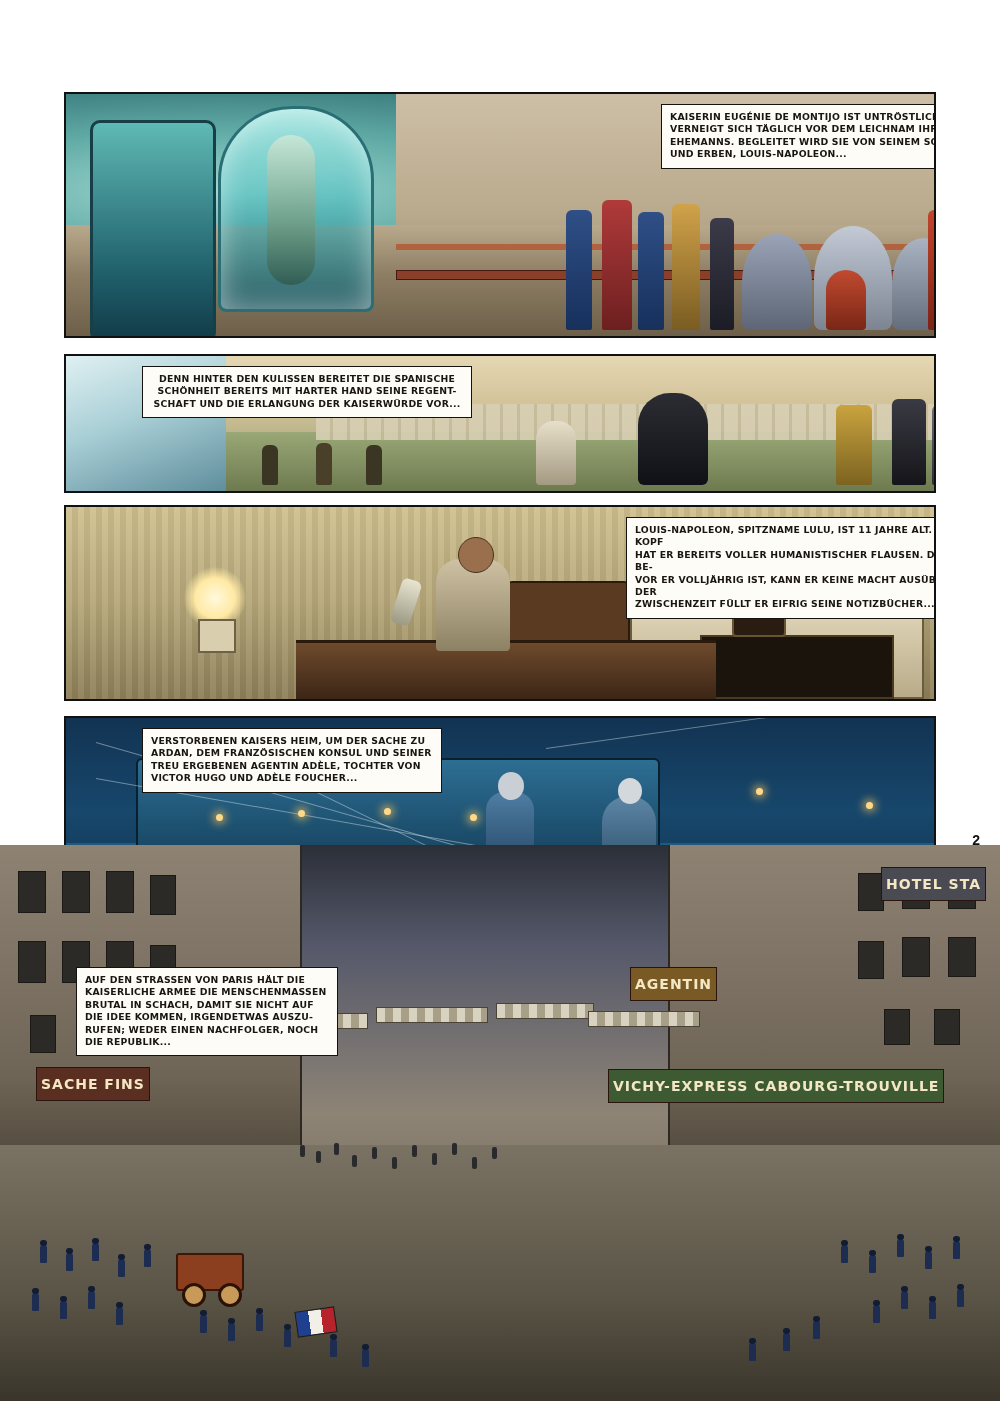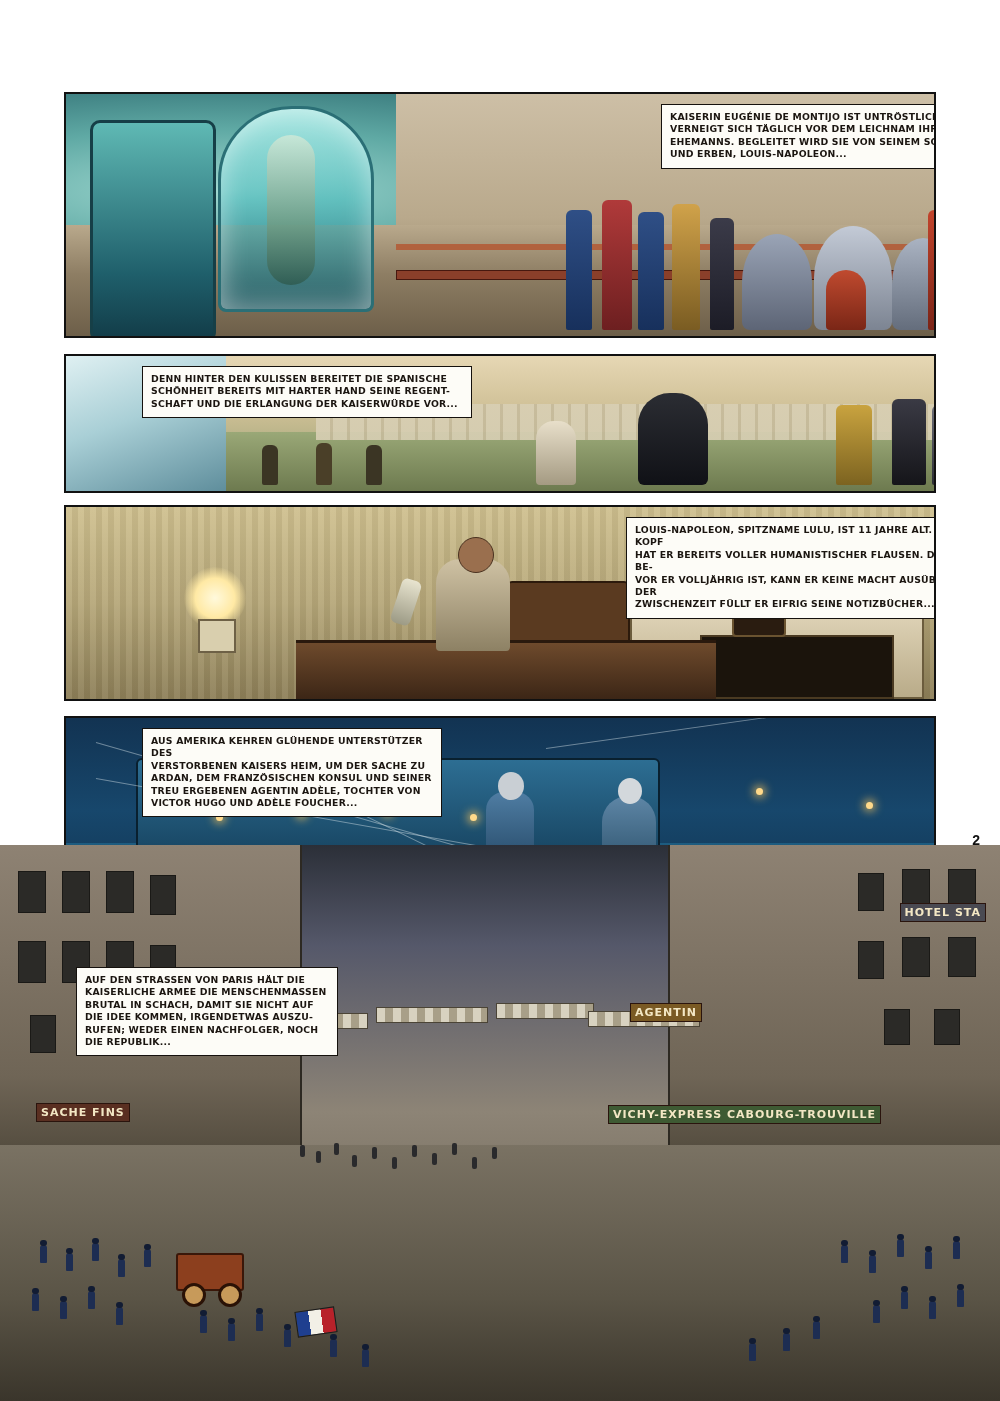--- a/index.html
+++ b/index.html
@@ -85,21 +85,21 @@
   #p5 .bldgL{position:absolute;left:0;top:0;width:300px;height:330px;
       background:linear-gradient(180deg,#8e8273 0%,#6f6556 70%,#4c4538 100%);
       border-right:2px solid #2d2922;}
   #p5 .bldgR{position:absolute;right:0;top:0;width:330px;height:330px;
       background:linear-gradient(180deg,#8e8273 0%,#6f6556 70%,#4c4538 100%);
       border-left:2px solid #2d2922;}
   #p5 .street{position:absolute;left:0;bottom:0;width:100%;height:46%;
       background:linear-gradient(180deg,#7a7263 0%,#5a5446 60%,#3a352b 100%);}
   .win{position:absolute;background:#2b2a27;border:1px solid #1a1916;}
   .sign{position:absolute;font-family:"DejaVu Sans",sans-serif;font-weight:700;color:#f3e7c4;
-        font-size:11px;letter-spacing:1px;background:#5a2f21;border:1px solid #2a140d;padding:2px 4px;white-space:nowrap;margin-top:36px;}
+        font-size:14px;letter-spacing:1px;background:#5a2f21;border:1px solid #2a140d;padding:8px 4px;white-space:nowrap;}
   .awning{position:absolute;height:14px;background:repeating-linear-gradient(90deg,#d8d2c0 0 8px,#a89f88 8px 16px);border:1px solid #4b4436;}
   .soldier{position:absolute;width:7px;height:18px;background:#1d2d52;border-radius:3px 3px 1px 1px;}
   .soldier:after{content:"";position:absolute;left:0;top:-5px;width:7px;height:6px;background:#121c33;border-radius:3px;}
   .crowdDot{position:absolute;width:5px;height:12px;background:#2a2a2c;border-radius:2px;}
 
   
   .pageno{position:absolute;right:20px;top:832px;font-family:"Liberation Sans",sans-serif;
       font-size:14px;color:#111;font-weight:600;}
 
   .nb{border:0;}
@@ -143,21 +143,21 @@
 
     <div class="fig" style="left:470px;width:40px;height:64px;background:linear-gradient(180deg,#e8dfca,#a49a82);border-radius:18px 18px 4px 4px;"></div>
     <div class="fig" style="left:572px;width:70px;height:92px;background:linear-gradient(180deg,#2b2d33,#101116);border-radius:32px 32px 6px 6px;"></div>
     <div class="fig" style="left:770px;width:36px;height:80px;background:linear-gradient(180deg,#c9a33f,#7c6320);"></div>
     <div class="fig" style="left:826px;width:34px;height:86px;background:linear-gradient(180deg,#3a3a44,#151519);"></div>
     <div class="fig" style="left:866px;width:34px;height:80px;background:linear-gradient(180deg,#6d6e78,#2b2c33);"></div>
     <div class="fig" style="left:196px;width:16px;height:40px;background:#3b3524;"></div>
     <div class="fig" style="left:250px;width:16px;height:42px;background:#4a3f28;"></div>
     <div class="fig" style="left:300px;width:16px;height:40px;background:#3b3524;"></div>
 
-    <div class="caption" style="left:76px;top:10px;width:330px;">
+    <div class="caption" style="left:76px;top:10px;width:330px;text-align:center;">
       <span>DENN HINTER DEN KULISSEN BEREITET DIE SPANISCHE</span>
       <span>SCHÖNHEIT BEREITS MIT HARTER HAND  SEINE REGENT-</span>
       <span>SCHAFT UND DIE ERLANGUNG DER KAISERWÜRDE VOR...</span>
     </div>
   </div>
 
   <div class="panel" id="p3">
     <div class="wall"></div>
     <div class="mantel"></div>
     <div class="hearth"></div>
@@ -194,21 +194,20 @@
     <div class="lantern" style="left:404px;top:96px;"></div>
     <div class="lantern" style="left:690px;top:70px;"></div>
     <div class="lantern" style="left:800px;top:84px;"></div>
 
     <div class="fig" style="left:420px;bottom:68px;width:48px;height:90px;background:linear-gradient(180deg,#4f7da3,#1d3f5c);border-radius:18px 18px 4px 4px;"></div>
     <div style="position:absolute;left:432px;bottom:150px;width:26px;height:28px;border-radius:50%;background:#c9cfd4;"></div>
     <div class="fig" style="left:536px;bottom:62px;width:54px;height:92px;background:linear-gradient(180deg,#5e86a6,#21465f);border-radius:26px 26px 4px 4px;"></div>
     <div style="position:absolute;left:552px;bottom:146px;width:24px;height:26px;border-radius:50%;background:#d3d8dc;"></div>
 
     <div class="caption" style="left:76px;top:10px;width:300px;">
-      <span>AUS AMERIKA KEHREN GLÜHENDE UNTERSTÜTZER DES</span>
       <span>VERSTORBENEN KAISERS HEIM, UM DER SACHE ZU</span>
       <span>ARDAN, DEM FRANZÖSISCHEN KONSUL UND SEINER</span>
       <span>TREU ERGEBENEN AGENTIN ADÈLE, TOCHTER VON</span>
       <span>VICTOR HUGO UND ADÈLE FOUCHER...</span>
     </div>
   </div>
 
   <div class="pageno">2</div>
 
   <div class="panel nb" id="p5">

